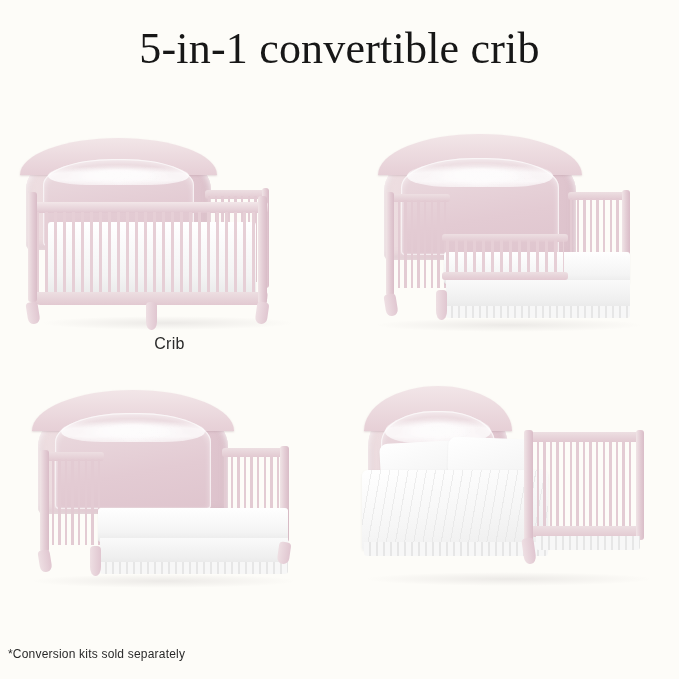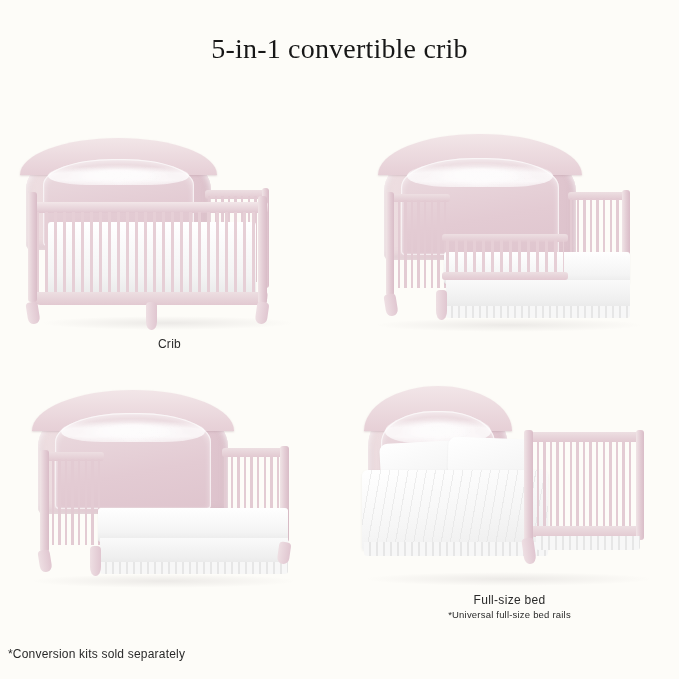--- a/index.html
+++ b/index.html
@@ -15,21 +15,21 @@
     position: relative;
   }
 
   
   .header {
     text-align: center;
     padding-top: 26px;
   }
   .title {
     font-family: "Liberation Serif", serif;
-    font-size: 28px;
+    font-size: 44px;
     line-height: 46px;
     color: #171717;
     letter-spacing: 0.2px;
     font-weight: 400;
   }
   .subtitle {
     margin-top: 10px;
     font-family: "Liberation Sans", sans-serif;
     font-size: 17.5px;
     line-height: 22px;
@@ -62,21 +62,21 @@
     height: 205px;
   }
   .caption {
     position: absolute;
     left: 0;
     top: 206px;
     width: 339px;
     text-align: center;
   }
   .caption-label {
-    font-size: 12px;
+    font-size: 16px;
     line-height: 16px;
     color: #2a2a2a;
     letter-spacing: 0.3px;
   }
   .caption-note {
     font-size: 9.5px;
     line-height: 13px;
     color: #2a2a2a;
     letter-spacing: 0.2px;
   }
@@ -339,21 +339,17 @@
 
       <div class="rail" style="left:186px; top:46px; width:116px; height:10px;"></div>
       <div class="slats-fine" style="left:190px; top:56px; width:110px; height:86px;"></div>
       <div class="rail" style="left:186px; top:140px; width:116px; height:11px; border-radius:3px 3px 10px 10px;"></div>
       <div class="post" style="left:184px; top:44px; width:9px; height:112px;"></div>
       <div class="post" style="left:296px; top:44px; width:8px; height:110px;"></div>
       <div class="skirt-ruffle" style="left:196px; top:150px; width:104px; height:14px;"></div>
 
       <div class="leg" style="left:183px; top:152px; width:12px; height:26px; transform:rotate(-8deg);"></div>
     </div>
-    <div class="caption">
-      <div class="caption-label">Full-size bed</div>
-      <div class="caption-note">*Universal full-size bed rails</div>
-    </div>
   </div>
 
 </div>
 
 <div class="disclaimer">*Conversion kits sold separately</div>
 
 </body></html>

